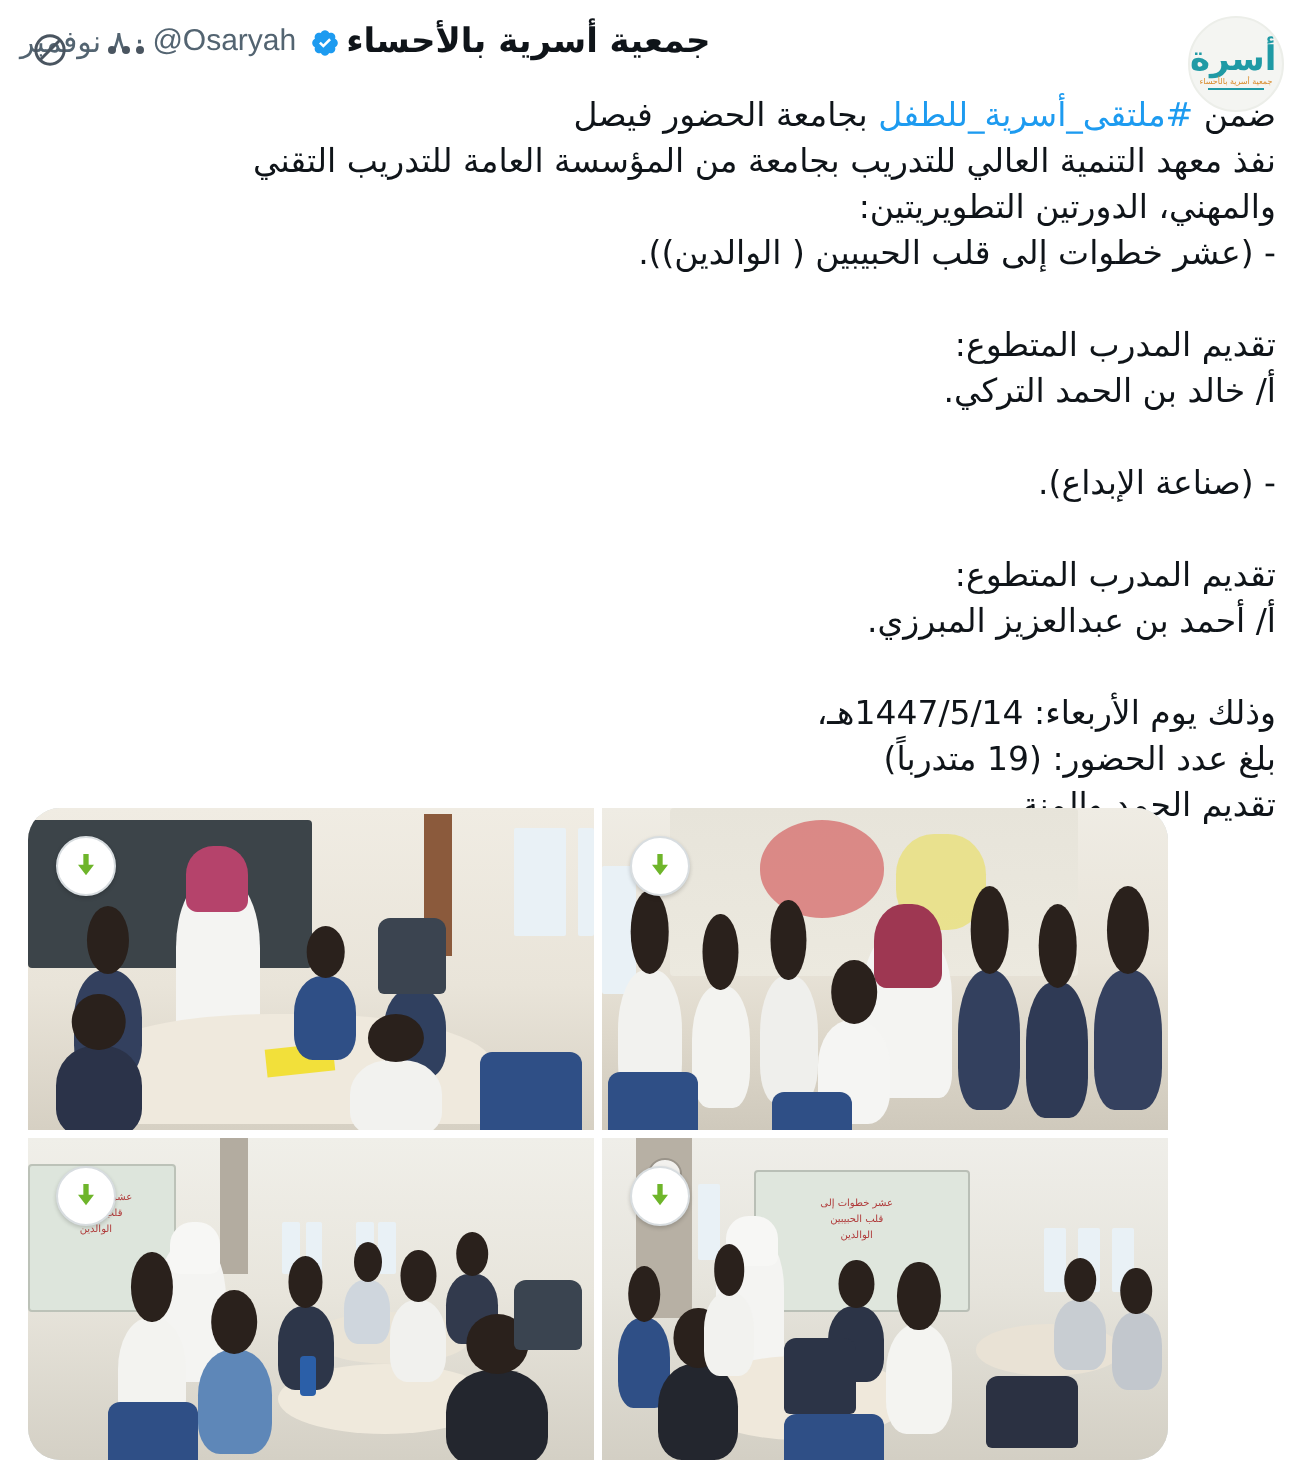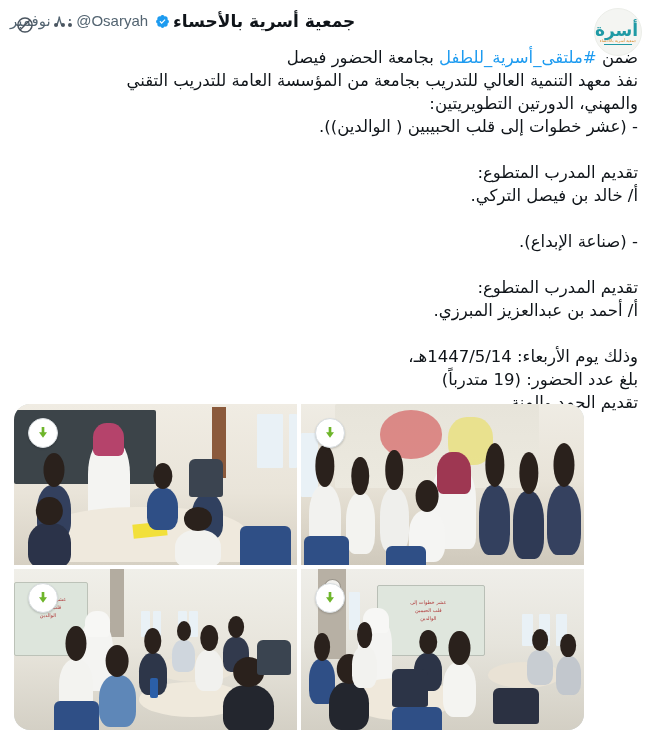--- a/index.html
+++ b/index.html
@@ -254,21 +254,21 @@
         <span class="date">٨ نوفمبر</span>
       </div>
     </div>
   </div>
 
   <div class="body">
     <p><span>ضمن </span><span class="hashtag">#ملتقى_أسرية_للطفل</span><span> بجامعة الحضور فيصل</span>
 <span>نفذ معهد التنمية العالي للتدريب بجامعة من المؤسسة العامة للتدريب التقني والمهني، الدورتين التطويريتين:</span>
 <span>- (عشر خطوات إلى قلب الحبيبين ( الوالدين)).</span>
 <span class="blank-line"></span><span>تقديم المدرب المتطوع:</span>
-<span>أ/ خالد بن فيصل التركي.</span>
+<span>أ/ خالد بن الحمد التركي.</span>
 <span class="blank-line"></span><span>- (صناعة الإبداع).</span>
 <span class="blank-line"></span><span>تقديم المدرب المتطوع:</span>
 <span>أ/ أحمد بن عبدالعزيز المبرزي.</span>
 <span class="blank-line"></span><span>وذلك يوم الأربعاء: 1447/5/14هـ،</span>
 <span>بلغ عدد الحضور: (19 متدرباً)</span>
 <span>تقديم الحمد والمنة.</span></p>
   </div>
 
   <div class="media-grid">
 

